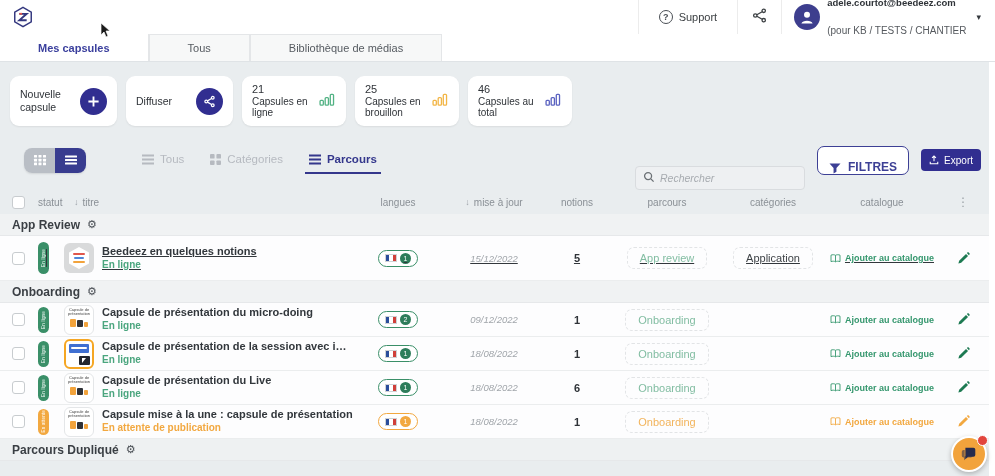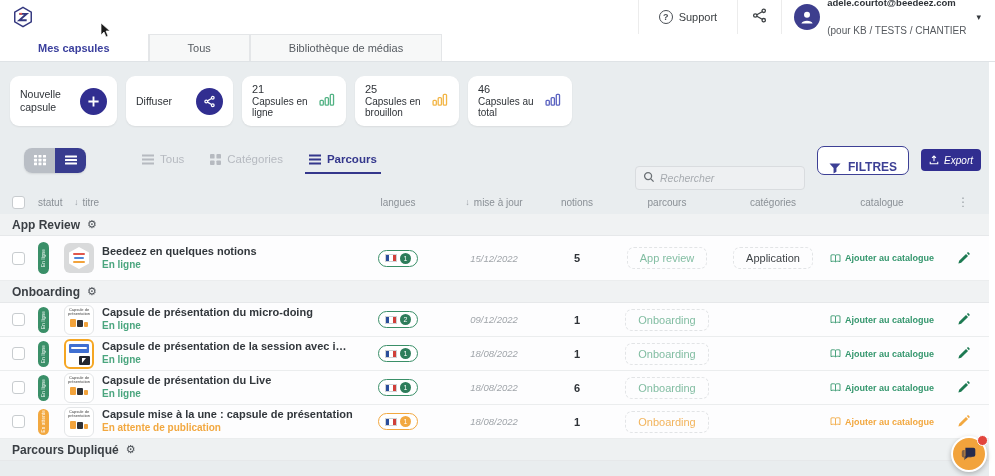--- a/index.html
+++ b/index.html
@@ -56,21 +56,21 @@
   .seg-btn.list { background:#383c8f; }
   .ftabs { display:flex; align-items:center; gap:26px; margin-left:56px; }
   .ftab { display:flex; align-items:center; gap:6px; font-size:11.5px; color:#b6bac0; cursor:pointer; position:relative; padding-bottom:2px; }
   .ftab.active { color:#34378c; font-weight:700; }
   .ftab.active::after { content:""; position:absolute; left:-4px; right:-4px; bottom:-7px; height:2px; background:#34378c; }
   .toolbar-right { margin-left:auto; display:flex; align-items:center; gap:12px; padding-right:4px; }
   .search { width:170px; height:24px; background:#eef0f2; border:1px solid #d9dcdf; border-radius:4px; display:flex; align-items:center; padding:0 7px; gap:5px;margin-top:36px; }
   .search input { border:none; outline:none; background:transparent; font-size:10.5px; font-style:italic; color:#6b7075; width:100%; font-family:"Liberation Sans",sans-serif; }
   .search input::placeholder { color:#a7abb0; }
   .btn-filtres { height:29px; border:1.5px solid #3d4095; background:#fff; color:#3d4095; border-radius:7px; font-size:12px; font-weight:700; display:flex; align-items:flex-end; gap:7px; padding:0 11px; cursor:pointer; }
-  .btn-export { height:22px; background:#312e90; color:#fff; border:none; border-radius:4px; font-size:10px; display:flex; align-items:center; gap:5px; padding:0 8px; cursor:pointer;font-style:italic; }
+  .btn-export { height:22px; background:#312e90; color:#fff; border:none; border-radius:4px; font-size:10px; display:flex; align-items:center; gap:5px; padding:0 8px; cursor:pointer; }
 
   
   .table { margin:14px -10px 0 -10px; }
   .thead { display:flex; align-items:center; height:24px; padding:0 12px; font-size:10px; color:#8a9096; }
   .c { display:flex; align-items:center; }
   .c-check { width:26px; }
   .c-statut { width:26px;text-align:right; }
   .c-title { flex:1; gap:8px; min-width:0; }
   .c-lang { width:90px; justify-content:center; }
   .c-date { width:102px; justify-content:center; }
@@ -82,21 +82,21 @@
   .thead .c-title { padding-left:10px; gap:4px; }
   .sort-ic { font-size:9px; color:#9aa0a6; }
   .overflow-ic { font-size:12px; color:#9aa0a6; cursor:pointer; }
 
   .checkbox { width:13px; height:13px; border:1px solid #c8cccf; border-radius:3px; background:#fff; display:inline-block; cursor:pointer; }
 
   .group-band { height:22px; background:#f0f2f3; border-bottom:1px solid #e6e8ea; display:flex; align-items:center; padding:0 12px; font-size:12px; font-weight:700; color:#3a3f44; gap:7px; }
   .gear { font-size:11px; color:#4a4f55; font-weight:400; cursor:pointer; }
 
   .trow { display:flex; align-items:center; background:#fdfdfe; border-bottom:1px solid #ebedee; padding:0 12px; height:34px; }
-  .trow.tall { height:45px; }
+  .trow.tall { height:45px;text-decoration:underline; }
   .vpill { width:11px; height:26px; border-radius:6px; display:flex; align-items:center; justify-content:center; overflow:hidden; }
   .trow.tall .vpill { height:32px; }
   .vpill span { writing-mode:vertical-rl; transform:rotate(180deg); font-size:4.5px; color:rgba(255,255,255,.95); letter-spacing:.2px; white-space:nowrap; }
   .vpill.green { background:#3a8f68; }
   .vpill.orange { background:#f2a840; }
 
   .thumb { width:30px; height:30px; border-radius:6px; flex:none; position:relative; overflow:hidden; }
   .thumb-beedeez { background:#d9dadb; display:flex; align-items:center; justify-content:center; }
   .hexa { width:20px; height:22px; background:#fff; clip-path:polygon(50% 0,100% 25%,100% 75%,50% 100%,0 75%,0 25%); display:flex; flex-direction:column; align-items:center; justify-content:center; gap:2px; }
   .hexa i { display:block; height:2px; border-radius:1px; }

